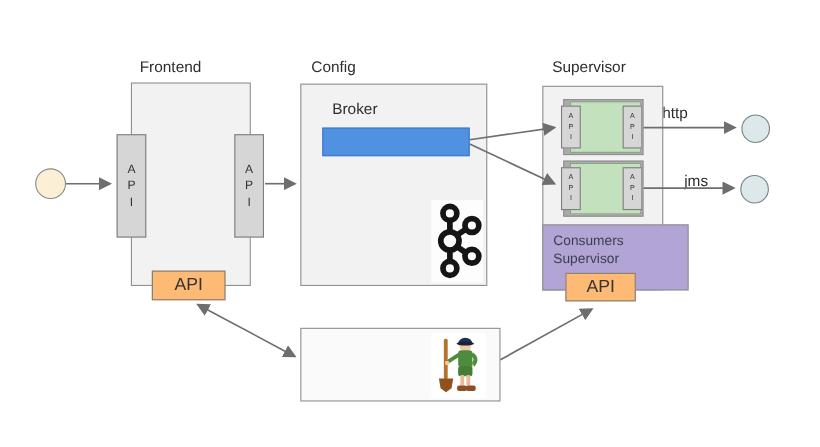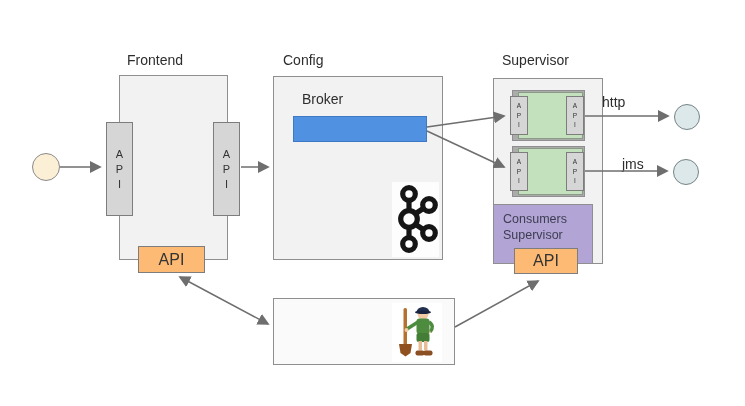--- a/index.html
+++ b/index.html
@@ -41,21 +41,21 @@
   .kafka-box{position:absolute;left:392px;top:182px;width:47px;height:75px;background:#fdfdfd;}
 
   .consumer-tab{position:absolute;left:512px;width:73px;height:51px;background:#ababab;border:1px solid #8f8f8f;box-sizing:border-box;}
   .tab1{top:90px;} .tab2{top:146px;}
   .consumer-green{position:absolute;left:518px;width:65px;height:47px;background:#c2e1bc;border:1px solid #8a9a88;box-sizing:border-box;}
   .green1{top:92px;} .green2{top:148px;}
   .api-v.cons{width:18px;height:39px;font-size:6.5px;line-height:9.5px;}
   .api-c1-left{left:510px;top:96px;} .api-c1-right{left:566px;top:96px;}
   .api-c2-left{left:510px;top:152px;} .api-c2-right{left:566px;top:152px;}
 
-  .supervisor-box{position:absolute;left:493px;top:204px;width:100px;height:60px;
+  .supervisor-box{position:absolute;left:493px;top:204px;width:133px;height:60px;
                   background:#b2a5d5;border:1px solid #8f8f8f;box-sizing:border-box;
                   font-size:12.5px;line-height:16px;color:#3d3d52;padding:6px 0 0 9px;}
 
   .client-circle{position:absolute;left:32px;top:153px;width:28px;height:28px;border-radius:50%;
                  background:#fbf0d5;border:1.5px solid #8a8a8a;box-sizing:border-box;}
   .endpoint-circle{position:absolute;width:26px;height:26px;border-radius:50%;
                    background:#dde8ea;border:1.5px solid #748484;box-sizing:border-box;}
   .ep-http{left:674px;top:104px;}
   .ep-jms{left:673px;top:159px;}
 

